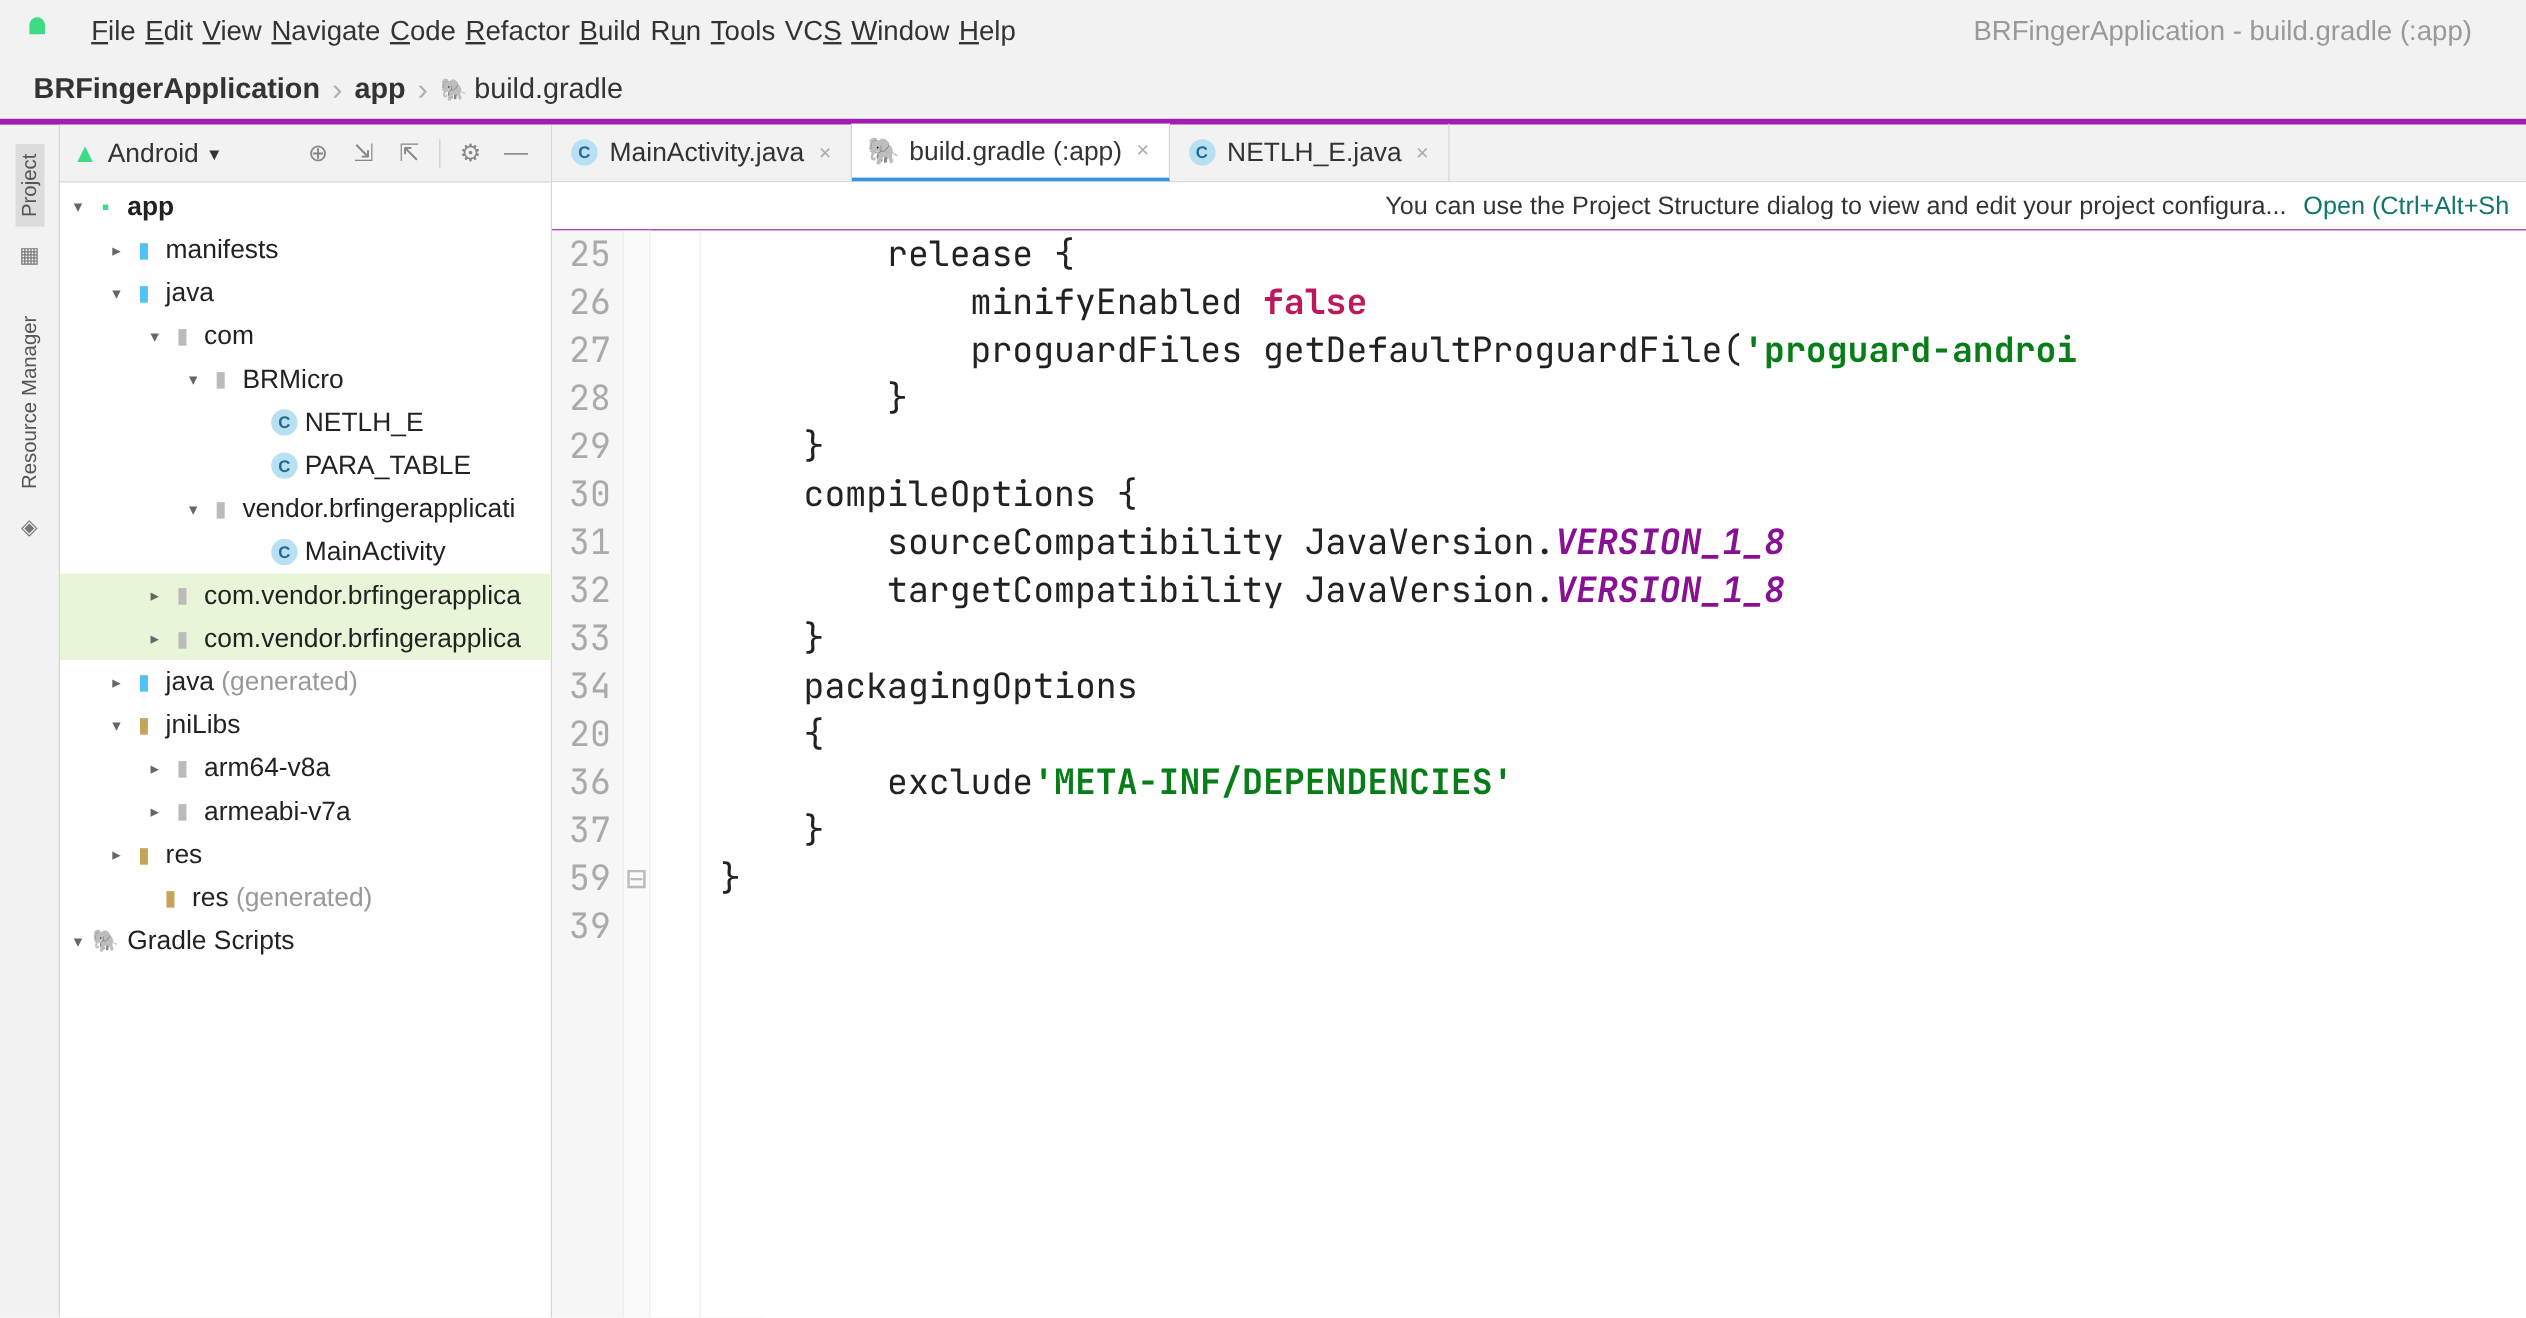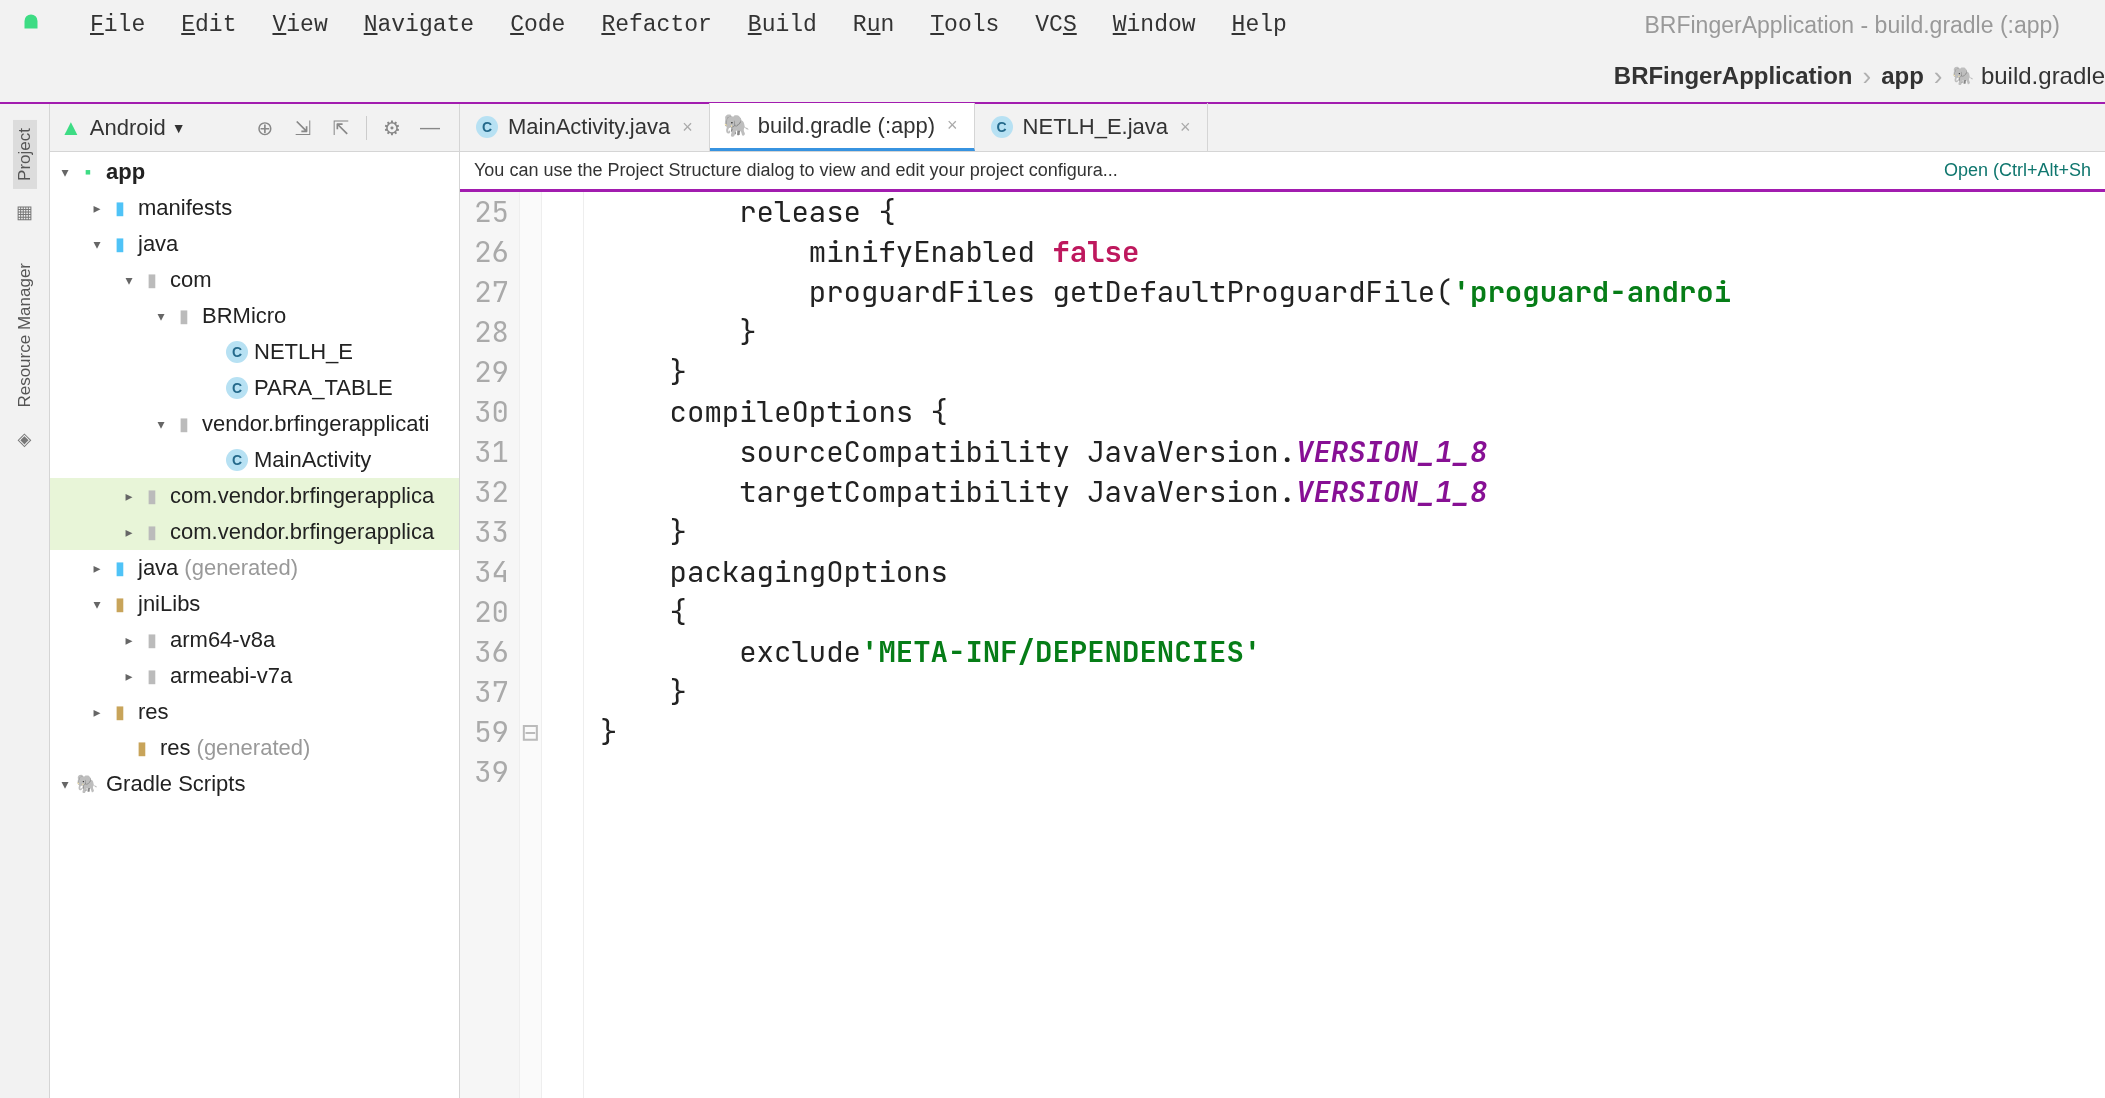--- a/index.html
+++ b/index.html
@@ -19,41 +19,39 @@
   padding: 0 10px;
   background: #f2f2f2;
 }
 .android-logo {
   color: #3ddc84;
   font-size: 26px;
   margin-right: 28px;
   margin-left: 8px;
 }
 .menu-item {
-  margin: 0 18px;
+  margin: 0 4px;
   font-size: 23px;
   color: #333;
   cursor: pointer;
-  font-family: Liberation Mono, monospace;
 }
 .menu-item u { text-decoration: underline; }
 .window-title {
   margin-left: auto;
   color: #999;
   font-size: 23px;
   padding-right: 35px;
 }
 .breadcrumb-row {
   display: flex;
   align-items: center;
   height: 54px;
   padding-left: 28px;
   background: #f2f2f2;
-  border-bottom: 2px solid #a21caf;
-  justify-content: flex-end;
+  border-bottom: 5px solid #a21caf;
 }
 .breadcrumb-item {
   font-size: 24px;
   color: #333;
 }
 .breadcrumb-item.bold { font-weight: 700; }
 .breadcrumb-sep {
   color: #b0b0b0;
   margin: 0 10px;
   font-size: 26px;
@@ -191,23 +189,24 @@
   height: 48px;
 }
 .tab-close { color: #aaa; margin-left: 12px; font-size: 18px; cursor: pointer; }
 .tab-ico { margin-right: 10px; display:inline-flex; width:22px;height:22px;align-items:center;justify-content:center;}
 
 .info-bar {
   display: flex;
   align-items: center;
   height: 40px;
   background: #fff;
-  border-bottom: 3px solid #a21caf;
+  border-bottom: 1px solid #a21caf;
   padding: 0 14px;
-  font-size: 18px;
+  font-size: 21px;
+  text-align: right;
 }
 .info-text { color: #333; flex: 1; white-space: nowrap; overflow: hidden; text-overflow: ellipsis; }
 .info-link { color: #0f766e; margin-left: 14px; cursor: pointer; white-space:nowrap; }
 
 .code-area {
   flex: 1;
   display: flex;
   font-family: "JetBrains Mono","Consolas","Courier New",monospace;
   font-size: 29px;
   line-height: 40px;

